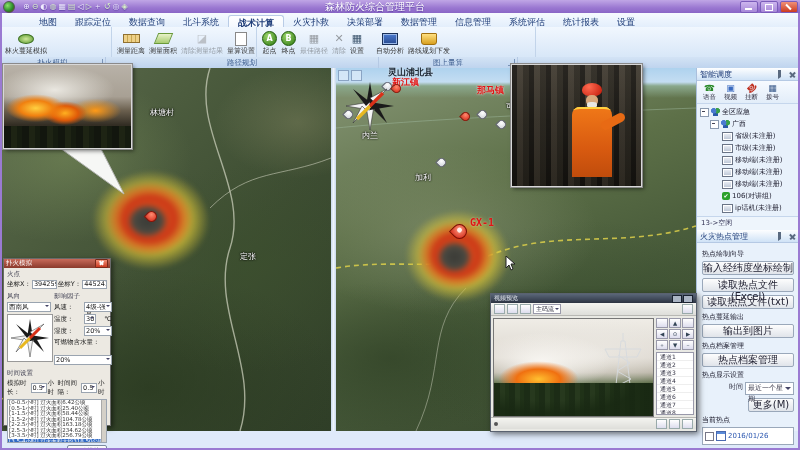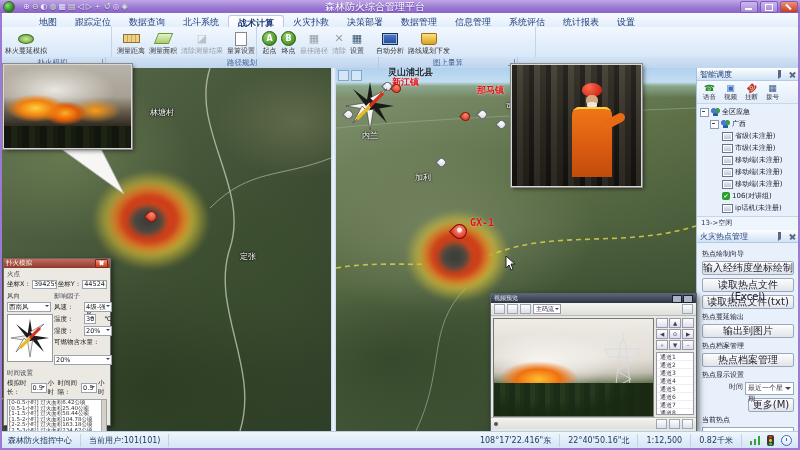--- a/index.html
+++ b/index.html
@@ -678,31 +678,17 @@
         </div>
       <div class="hp-sec">当前热点</div>
       <div class="hp-list">
         <span class="cb"></span>
         <span class="calic"></span>
         <span class="hp-date">2016/01/26</span>
       </div>
     </div>
   </div>
 
-  <div class="statusbar">
-    <span class="seg">森林防火指挥中心</span>
-    <span class="seg">当前用户:101(101)</span>
-    <span class="seg nob" style="flex:1"></span>
-    <span class="seg">108°17'22.416"东</span>
-    <span class="seg">22°40'50.16"北</span>
-    <span class="seg">1:12,500</span>
-    <span class="seg">0.82千米</span>
-    <span class="sb-icons">
-      <span class="sig"></span>
-      <span class="tlight"></span>
-      <span class="clock"></span>
-    </span>
-  </div>
 
   <div class="edgeL"></div>
   <div class="edgeR"></div>
   <div class="edgeB"></div>
 </div>
 
 </body></html>

